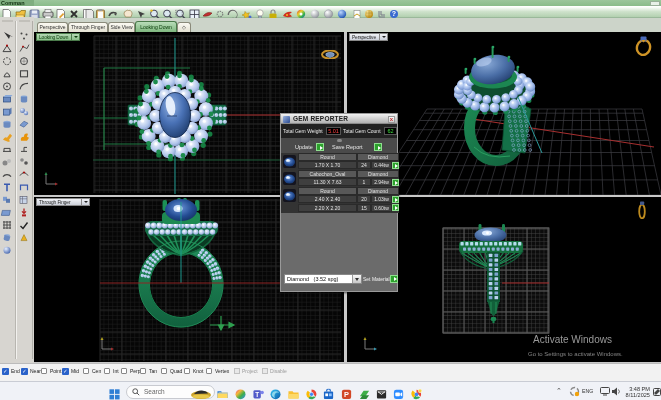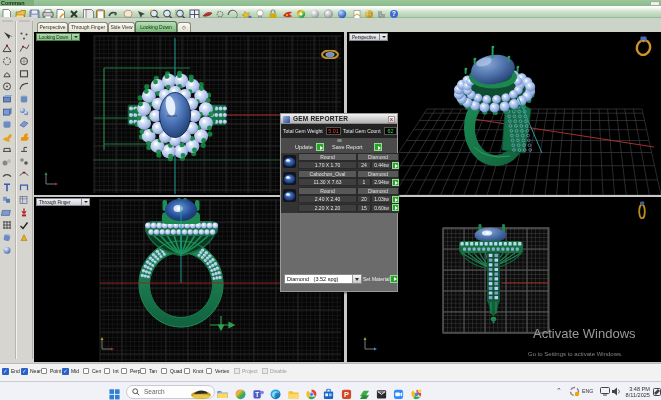--- a/index.html
+++ b/index.html
@@ -843,21 +843,21 @@
       <circle cx="146.5" cy="125" r="1.2" fill="#17854f"></circle>
       <line x1="155" y1="86" x2="202" y2="86" stroke="#a82a2a" stroke-width="1"></line>
       <path d="M18 152 v-10 M18 152 h10" stroke="#7a7a7a" stroke-width="1" fill="none"></path>
       <path d="M18 140 l-1.5 3 h3 z" fill="#b0a020"></path>
       <path d="M30 152 l-3 -1.5 v3 z" fill="#3a9ab0"></path>
     </svg>
   <div style="position:absolute;left:290px;top:4px"><svg width="10" height="18" viewBox="0 0 10 18">
         <ellipse cx="5" cy="10.5" rx="2.8" ry="6.8" fill="none" stroke="#bd8a1e" stroke-width="1.8"></ellipse>
         <rect x="3" y="0.5" width="4.2" height="3.6" rx="0.8" fill="#44598c"></rect>
       </svg></div>
-  <div style="position:absolute;left:186px;top:129px;font-size:13px;color:#9a9a9a;z-index:6">Activate Windows</div>
+  <div style="position:absolute;left:186px;top:137px;font-size:10px;color:#9a9a9a;z-index:6">Activate Windows</div>
 <div style="position:absolute;left:181px;top:154px;font-size:6px;color:#848484;z-index:6">Go to Settings to activate Windows.</div>
 </div>
 <div style="position:absolute;left:36px;top:33px;width:44px;height:8px;background:linear-gradient(#b4d8b4,#8cc08c);border:1px solid #4a7a4a;box-sizing:border-box;z-index:5">
     <span style="position:absolute;left:2px;top:0.5px;font-size:4.8px;color:#0b3b0b;white-space:nowrap;letter-spacing:-0.1px">Looking Down</span>
     <div style="position:absolute;right:0;top:0;width:7px;height:6px;border-left:1px solid #4a7a4a">
       <div style="width:0;height:0;border-top:2.5px solid #0b3b0b;border-left:2px solid transparent;border-right:2px solid transparent;margin:2px 0 0 1.5px"></div>
     </div>
   </div>
 <div style="position:absolute;left:349px;top:33px;width:39px;height:8px;background:linear-gradient(#f0f2f6,#ccd0da);border:1px solid #888;box-sizing:border-box;z-index:5">
     <span style="position:absolute;left:2px;top:0.5px;font-size:4.8px;color:#222;white-space:nowrap;letter-spacing:-0.1px">Perspective</span>

